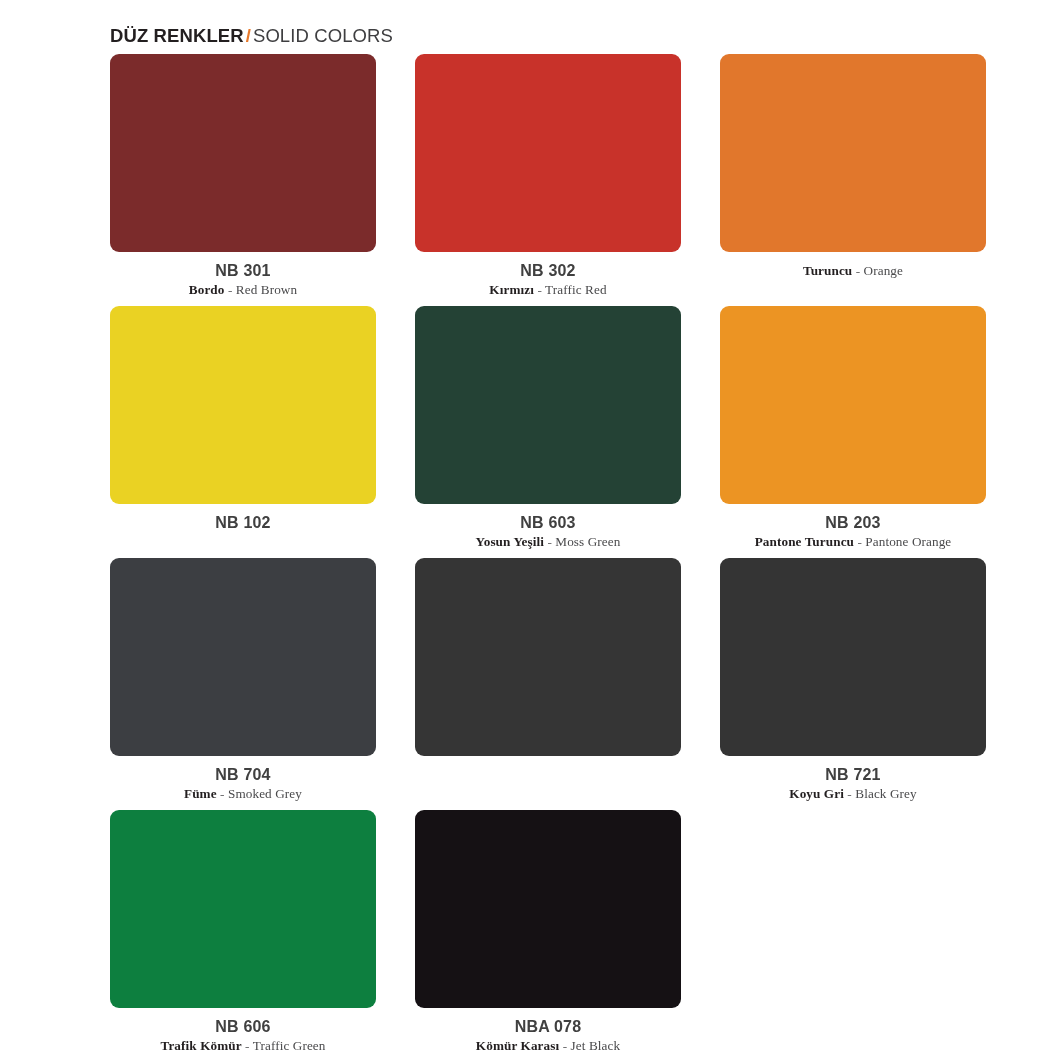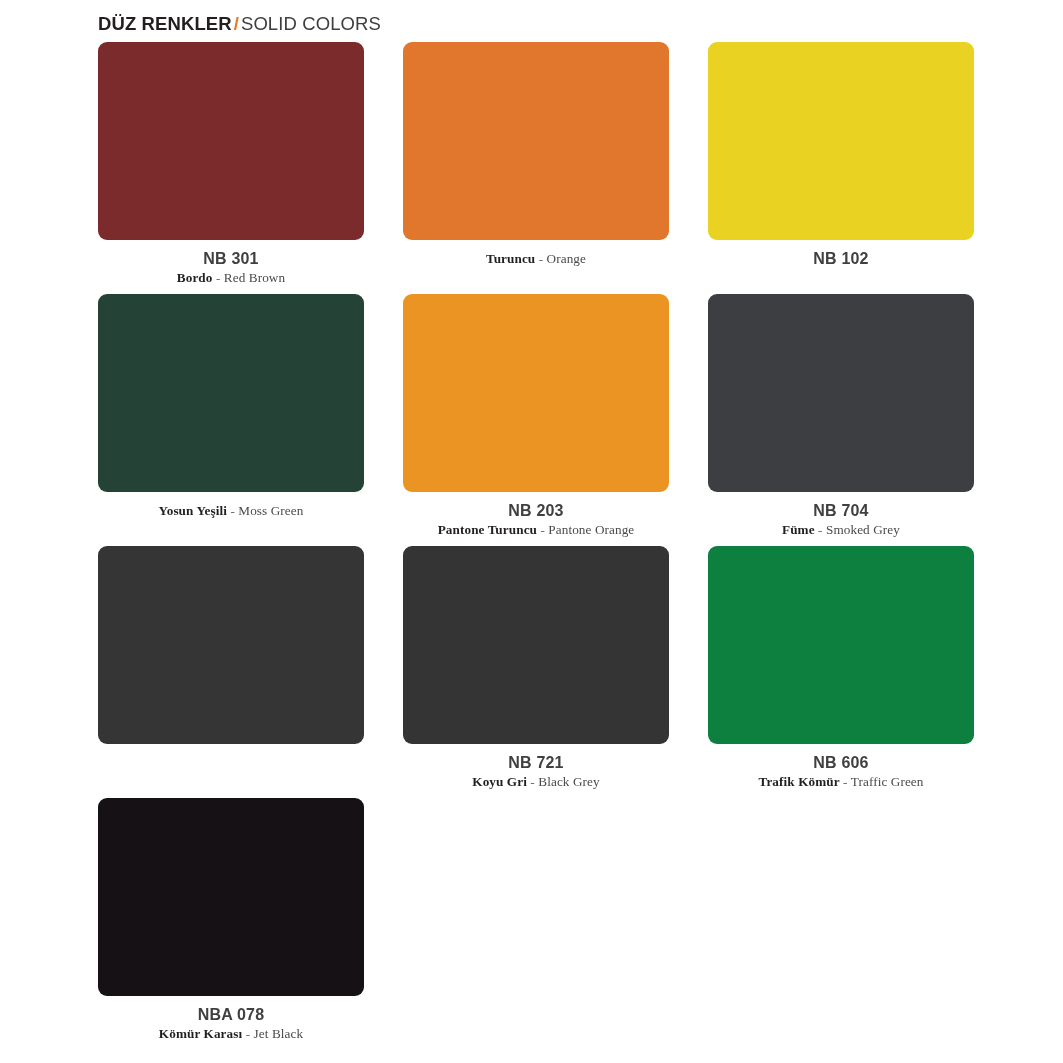--- a/index.html
+++ b/index.html
@@ -14,21 +14,21 @@
     font-family: "Liberation Sans", sans-serif;
     color: #231f20;
     overflow: hidden;
     position: relative;
   }
 
   .page {
     width: 1063px;
     height: 752px;
     position: relative;
-    padding: 4px;
+    padding: 16px;
   }
 
   
   .header {
     padding: 5px 0 0 94px;
     height: 38px;
     display: flex;
     align-items: flex-start;
   }
   .title {
@@ -122,34 +122,42 @@
 
   <div class="grid" id="swatch-grid">
       <div class="cell">
         <div class="swatch" style="background: rgb(123, 43, 43);"></div>
         <div class="caption">
           <div class="code">NB 301</div>
           <div class="names"><span class="name-tr">Bordo</span> <span class="sep">-</span> <span class="name-en">Red Brown</span></div>
         </div>
       </div>
       <div class="cell">
+        <div class="swatch" style="background: rgb(200, 50, 42);"></div>
+        <div class="caption">
+          <div class="code">NB 302</div>
+          <div class="names"><span class="name-tr">Kırmızı</span> <span class="sep">-</span> <span class="name-en">Traffic Red</span></div>
+        </div>
+      </div>
+      <div class="cell">
         <div class="swatch" style="background: rgb(225, 119, 44);"></div>
         <div class="caption">
           <div class="names"><span class="name-tr">Turuncu</span> <span class="sep">-</span> <span class="name-en">Orange</span></div>
         </div>
       </div>
       <div class="cell">
         <div class="swatch" style="background: rgb(234, 210, 35);"></div>
         <div class="caption">
           <div class="code">NB 102</div>
         </div>
       </div>
       <div class="cell">
         <div class="swatch" style="background: rgb(36, 66, 53);"></div>
         <div class="caption">
+          <div class="code">NB 603</div>
           <div class="names"><span class="name-tr">Yosun Yeşili</span> <span class="sep">-</span> <span class="name-en">Moss Green</span></div>
         </div>
       </div>
       <div class="cell">
         <div class="swatch" style="background: rgb(236, 148, 35);"></div>
         <div class="caption">
           <div class="code">NB 203</div>
           <div class="names"><span class="name-tr">Pantone Turuncu</span> <span class="sep">-</span> <span class="name-en">Pantone Orange</span></div>
         </div>
       </div>

